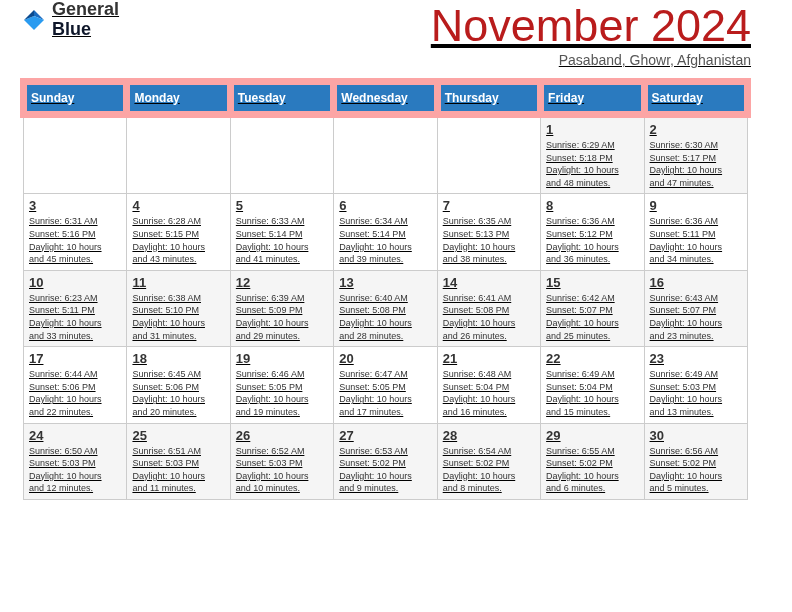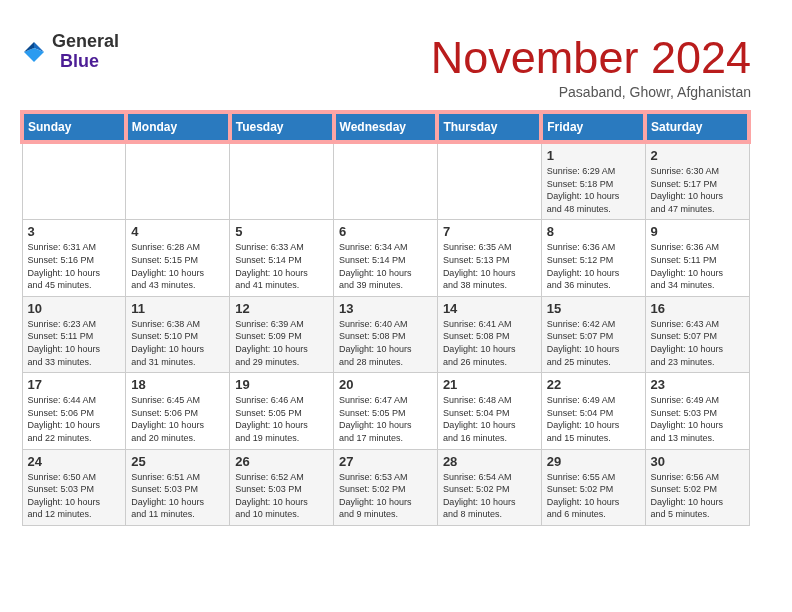--- a/index.html
+++ b/index.html
@@ -4,21 +4,22 @@
   <style>
     * { box-sizing: border-box; margin: 0; padding: 0; }
     body {
       font-family: Arial, sans-serif;
       background: #fff;
       width: 792px;
       min-height: 612px;
     }
     .page {
       width: 771px;
-      padding: 32px 20px 16px 20px;
+      padding: 0 20px 16px 20px;
+      text-decoration: underline;
     }
     .header {
       display: flex;
       justify-content: space-between;
       align-items: flex-start;
       margin-bottom: 10px;
     }
     .logo {
       display: flex;
       align-items: center;
@@ -29,22 +30,21 @@
       line-height: 1.1;
     }
     .logo-general {
       font-size: 18px;
       font-weight: bold;
       color: #333;
     }
     .logo-blue {
       font-size: 18px;
       font-weight: bold;
-      color: #4c1d95;
-      margin-left: 8px;
+      color: #0f172a;
     }
     .logo-icon {
       width: 28px;
       height: 28px;
       margin-right: 4px;
     }
     .title-block {
       text-align: right;
     }
     .month-title {
@@ -60,21 +60,21 @@
       width: 100%;
       border-collapse: collapse;
     }
     .calendar thead th {
       background-color: #2a7abf;
       color: #fff;
       font-size: 12px;
       font-weight: bold;
       padding: 6px 4px;
       text-align: left;
-      border: 4px solid #fca5a5;
+      border: 7px solid #fca5a5;
     }
     .calendar tbody td {
       vertical-align: top;
       border: 1px solid #ccc;
       padding: 4px 5px;
       font-size: 9.5px;
       color: #333;
       width: calc(100% / 7);
       min-height: 80px;
       background: #fff;

